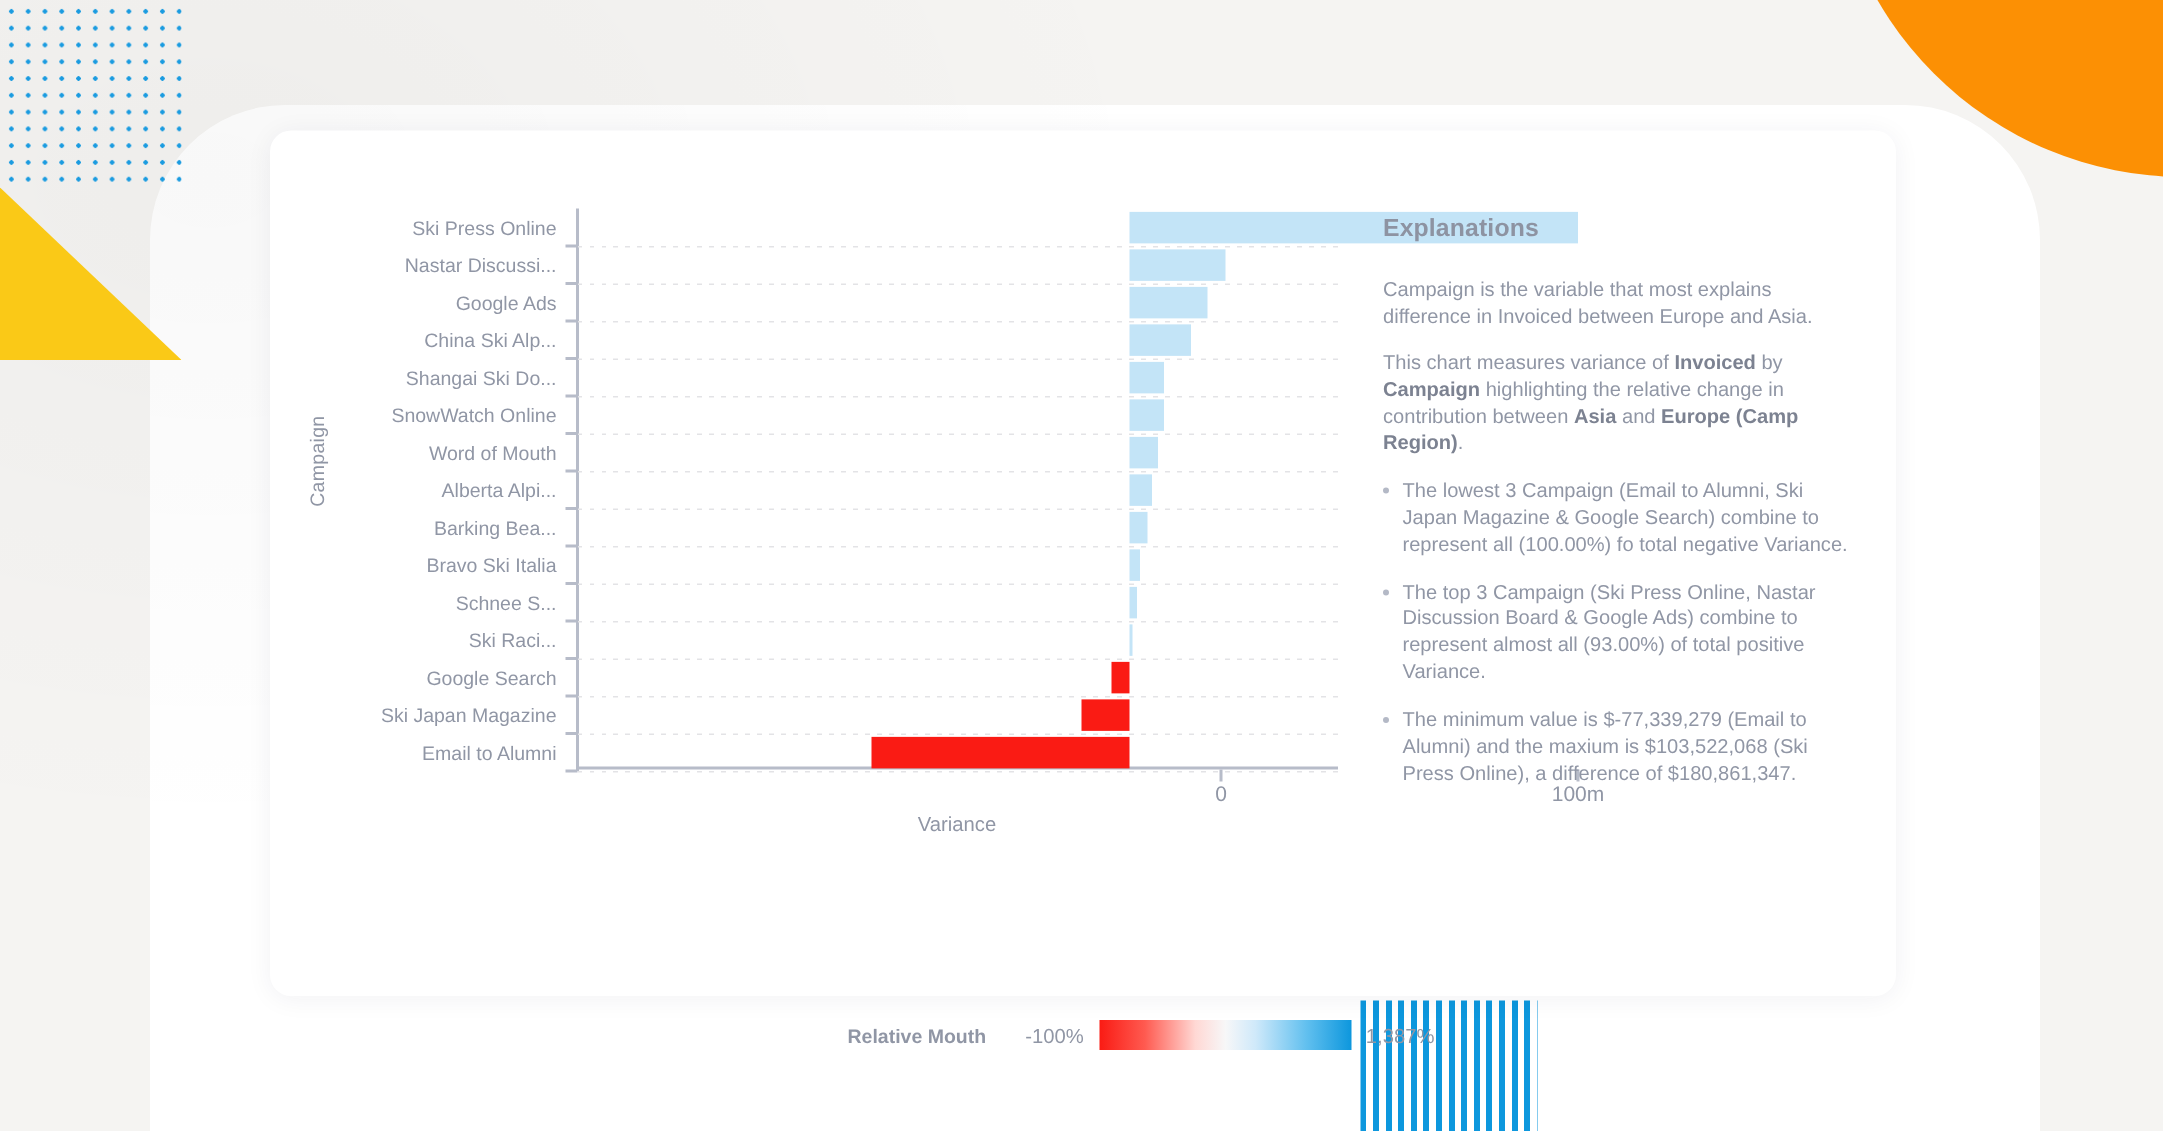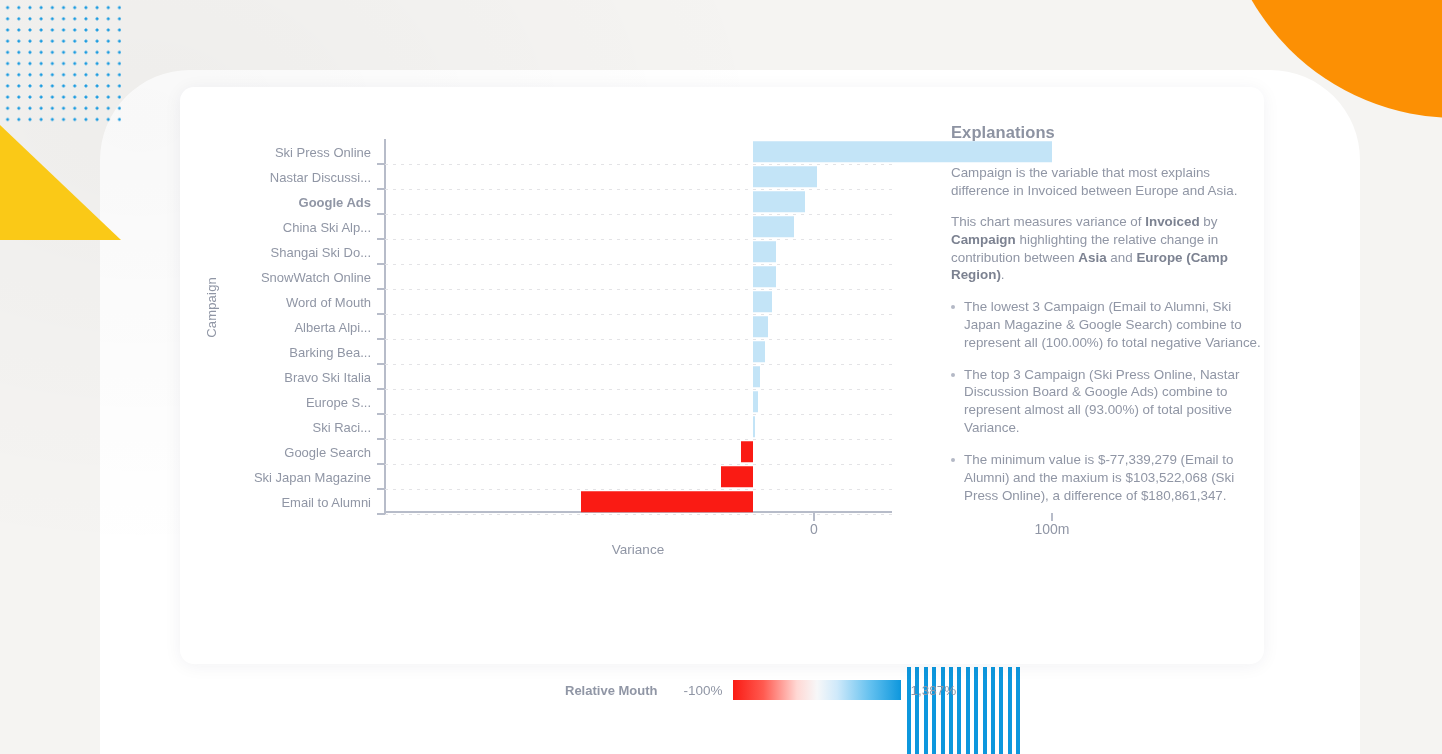--- a/index.html
+++ b/index.html
@@ -105,21 +105,21 @@
   .legend{position:absolute;left:385px;top:593px;display:flex;align-items:center;}
   .legend-title{font-size:13px;font-weight:bold;color:#9096a5;margin-right:26px;}
   .legend-min{font-size:13.5px;color:#9096a5;margin-right:10px;}
   .legend-max{font-size:13.5px;color:#9096a5;margin-left:10px;}
   .legend-ramp{
     width:168px;height:20px;
     background:linear-gradient(90deg,#fa1b14 0%,#ff5a50 18%,#ffd8d4 38%,#f7f7f8 50%,#cfe9fa 62%,#62c0ef 82%,#0d97dd 100%);
   }
 
   
-  .explain{position:absolute;left:742px;top:36px;width:312px;margin-left:29px;}
+  .explain{position:absolute;left:742px;top:56px;width:312px;}
   .explain h2{
     margin:0 0 22px 0;font-size:16.5px;font-weight:bold;color:#8d93a2;letter-spacing:.1px;
   }
   .explain p{margin:0 0 14px 0;font-size:13.4px;line-height:1.32;color:#9096a5;}
   .explain p b{color:#7d8header;}
   .explain p b{color:#7c8291;font-weight:bold;}
   .bullets{margin:14px 0 0 0;padding:0;list-style:none;}
   .bullets li{
     position:relative;padding-left:13px;margin-bottom:14px;
     font-size:13.4px;line-height:1.33;color:#9096a5;
@@ -155,21 +155,21 @@
           <div class="gridline" style="top: 24.5px;"></div>
           <div class="ytick" style="top: 24px;"></div>
           <div class="ylabel" style="top: 12.5px;">Ski Press Online</div>
           <div class="bar pos" style="left: 368px; width: 299px; top: 12.5px; background: rgb(195, 228, 247);"></div>
           <div class="gridline" style="top: 49.5px;"></div>
           <div class="ytick" style="top: 49px;"></div>
           <div class="ylabel" style="top: 37.5px;">Nastar Discussi...</div>
           <div class="bar pos" style="left: 368px; width: 64px; top: 37.5px; background: rgb(195, 228, 247);"></div>
           <div class="gridline" style="top: 74.5px;"></div>
           <div class="ytick" style="top: 74px;"></div>
-          <div class="ylabel" style="top: 62.5px; font-weight: bold;">Google Ads</div>
+          <div class="ylabel" style="top: 62.5px;">Google Ads</div>
           <div class="bar pos" style="left: 368px; width: 52px; top: 62.5px; background: rgb(195, 228, 247);"></div>
           <div class="gridline" style="top: 99.5px;"></div>
           <div class="ytick" style="top: 99px;"></div>
           <div class="ylabel" style="top: 87.5px;">China Ski Alp...</div>
           <div class="bar pos" style="left: 368px; width: 41px; top: 87.5px; background: rgb(195, 228, 247);"></div>
           <div class="gridline" style="top: 124.5px;"></div>
           <div class="ytick" style="top: 124px;"></div>
           <div class="ylabel" style="top: 112.5px;">Shangai Ski Do...</div>
           <div class="bar pos" style="left: 368px; width: 23px; top: 112.5px; background: rgb(195, 228, 247);"></div>
           <div class="gridline" style="top: 149.5px;"></div>
@@ -187,21 +187,21 @@
           <div class="gridline" style="top: 224.5px;"></div>
           <div class="ytick" style="top: 224px;"></div>
           <div class="ylabel" style="top: 212.5px;">Barking Bea...</div>
           <div class="bar pos" style="left: 368px; width: 12px; top: 212.5px; background: rgb(195, 228, 247);"></div>
           <div class="gridline" style="top: 249.5px;"></div>
           <div class="ytick" style="top: 249px;"></div>
           <div class="ylabel" style="top: 237.5px;">Bravo Ski Italia</div>
           <div class="bar pos" style="left: 368px; width: 7px; top: 237.5px; background: rgb(195, 228, 247);"></div>
           <div class="gridline" style="top: 274.5px;"></div>
           <div class="ytick" style="top: 274px;"></div>
-          <div class="ylabel" style="top: 262.5px;">Europe S...</div>
+          <div class="ylabel" style="top: 262.5px;">Schnee S...</div>
           <div class="bar pos" style="left: 368px; width: 5px; top: 262.5px; background: rgb(195, 228, 247);"></div>
           <div class="gridline" style="top: 299.5px;"></div>
           <div class="ytick" style="top: 299px;"></div>
           <div class="ylabel" style="top: 287.5px;">Ski Raci...</div>
           <div class="bar pos" style="left: 368px; width: 2px; top: 287.5px; background: rgb(195, 228, 247);"></div>
           <div class="gridline" style="top: 324.5px;"></div>
           <div class="ytick" style="top: 324px;"></div>
           <div class="ylabel" style="top: 312.5px;">Google Search</div>
           <div class="bar neg" style="left: 356px; width: 12px; top: 312.5px; background: rgb(250, 27, 20);"></div>
           <div class="gridline" style="top: 349.5px;"></div>

